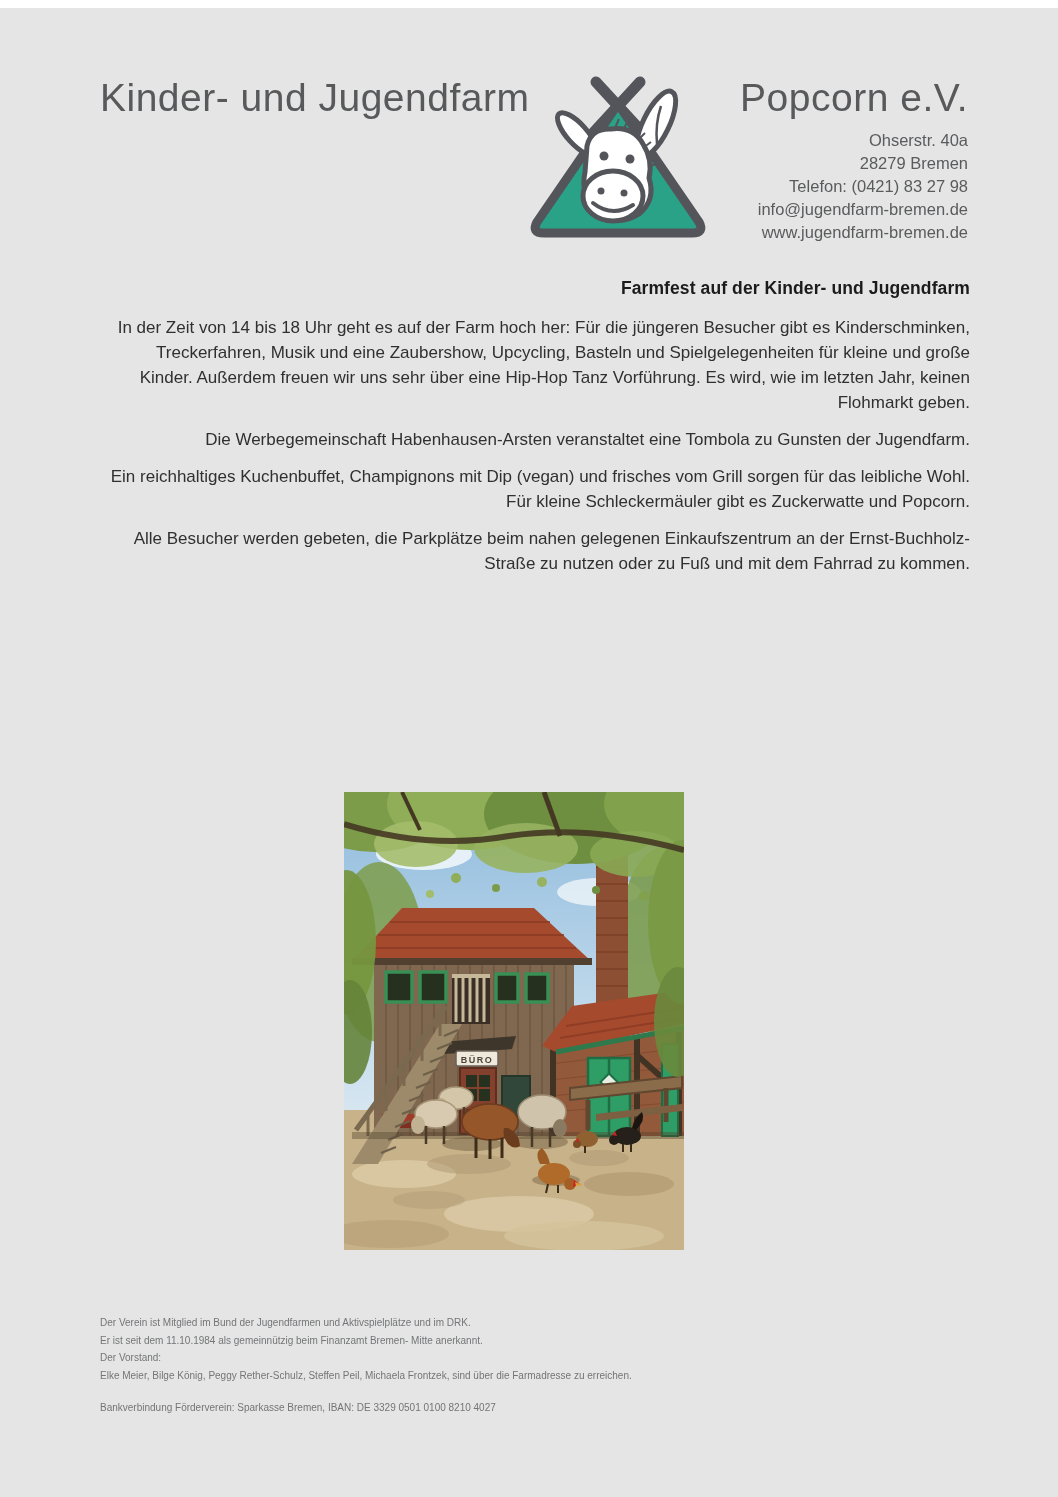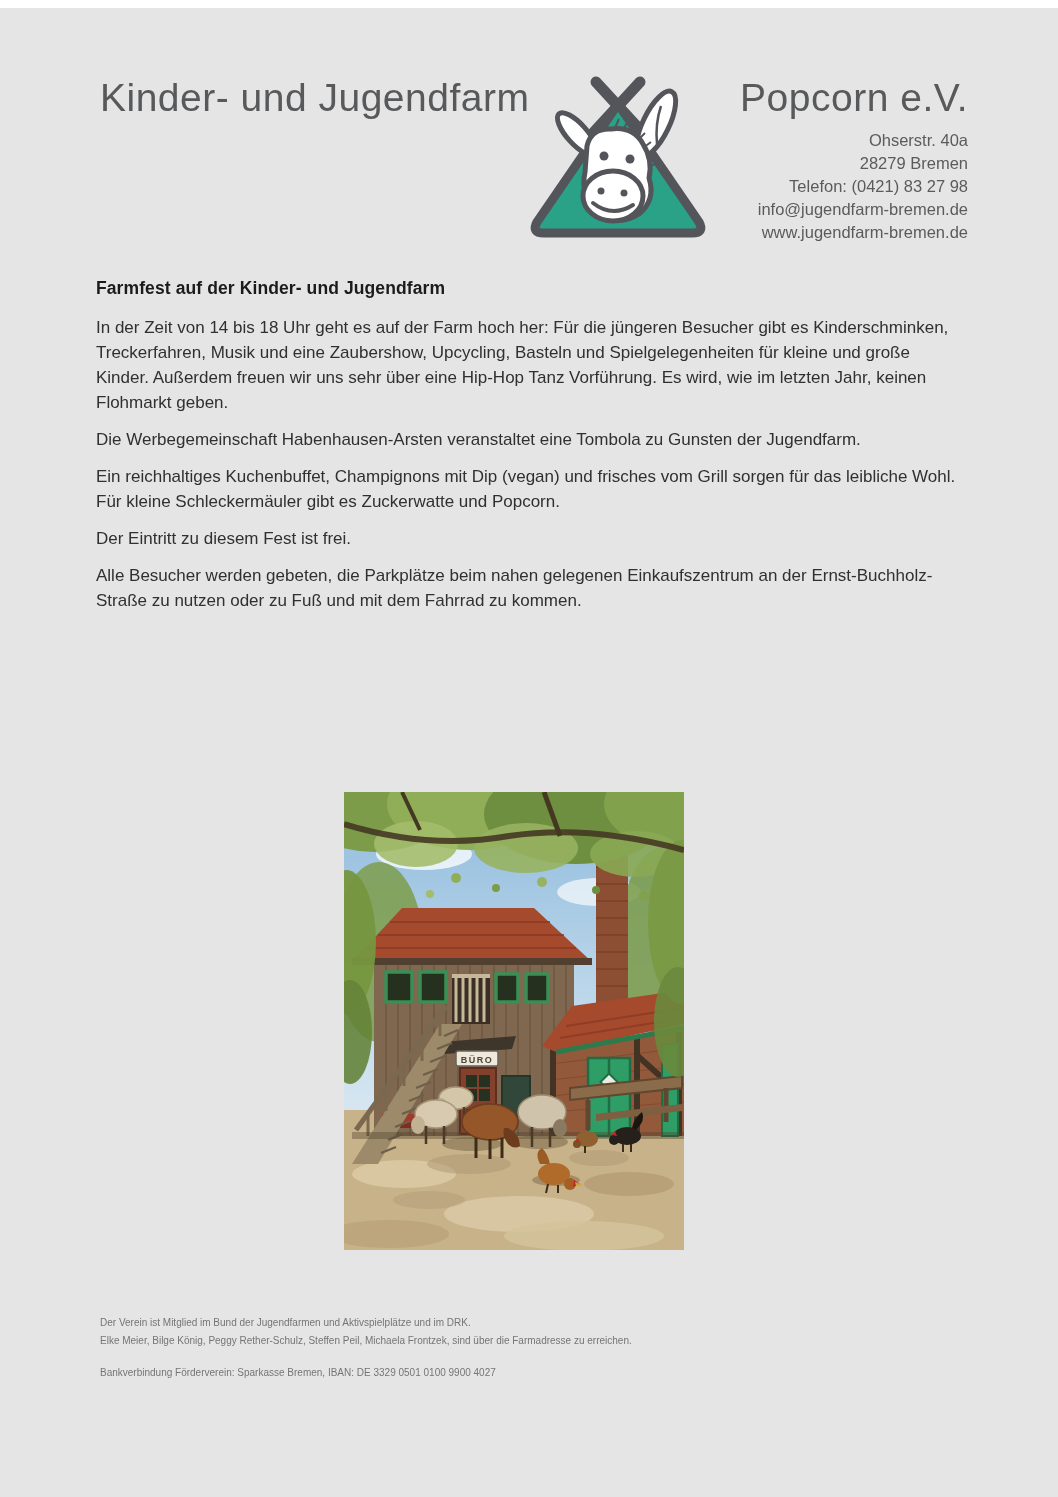--- a/index.html
+++ b/index.html
@@ -28,22 +28,23 @@
     position: absolute; left: 523px; top: 64px;
     width: 190px; height: 172px;
   }
   .contact-block {
     position: absolute; right: 90px; top: 121px;
     text-align: right; color: #5a5b5d;
     font-size: 16.5px; line-height: 23px; font-weight: 400;
   }
   
   .article {
-    position: absolute; left: 96px; top: 270px; width: 866px;
+    position: absolute; left: 104px; top: 270px; width: 866px;
     color: #323232;
+    text-align: right;
   }
   .article h2 {
     font-size: 17.5px; font-weight: 700; color: #1b1b1b;
     margin: 0 0 16px 0; letter-spacing: 0.1px;
   }
   .article p {
     font-size: 17px; line-height: 25px; margin: 0 0 12px 0;
     color: #303030;
   }
   
@@ -108,21 +109,20 @@
     <div>Telefon: (0421) 83 27 98</div>
     <div>info@jugendfarm-bremen.de</div>
     <div>www.jugendfarm-bremen.de</div>
   </div>
 
   <div class="article">
     <h2>Farmfest auf der Kinder- und Jugendfarm</h2>
     <p>In der Zeit von 14 bis 18 Uhr geht es auf der Farm hoch her: Für die jüngeren Besucher gibt es Kinderschminken, Treckerfahren, Musik und eine Zaubershow, Upcycling, Basteln und Spielgelegenheiten für kleine und große Kinder. Außerdem freuen wir uns sehr über eine Hip-Hop Tanz Vorführung. Es wird, wie im letzten Jahr, keinen Flohmarkt geben.</p>
     <p>Die Werbegemeinschaft Habenhausen-Arsten veranstaltet eine Tombola zu Gunsten der Jugendfarm.</p>
     <p>Ein reichhaltiges Kuchenbuffet, Champignons mit Dip (vegan) und frisches vom Grill sorgen für das leibliche Wohl. Für kleine Schleckermäuler gibt es Zuckerwatte und Popcorn.</p>
-    <p>Der Eintritt zu diesem Fest ist frei.</p>
     <p>Alle Besucher werden gebeten, die Parkplätze beim nahen gelegenen Einkaufszentrum an der Ernst-Buchholz-Straße zu nutzen oder zu Fuß und mit dem Fahrrad zu kommen.</p>
   </div>
 
   <div class="photo">
     <svg width="340" height="458" viewBox="0 0 340 458">
       <defs>
         <linearGradient id="sky" x1="0" y1="0" x2="0" y2="1">
           <stop offset="0" stop-color="#8fbbdd"></stop>
           <stop offset="1" stop-color="#d9e8f2"></stop>
         </linearGradient>
@@ -379,17 +379,19 @@
         <circle cx="198" cy="90" r="5" fill="#97b260"></circle>
         <circle cx="252" cy="98" r="4" fill="#6f8f40"></circle>
         <circle cx="86" cy="102" r="4" fill="#a3bd6c"></circle>
         <circle cx="300" cy="104" r="5" fill="#81a14c"></circle>
       </g>
     </svg>
   </div>
 
   <div class="footer">
     <div>Der Verein ist Mitglied im Bund der Jugendfarmen und Aktivspielplätze und im DRK.</div>
+    <div>Er ist seit dem 11.10.1984 als gemeinnützig beim Finanzamt Bremen- Mitte anerkannt.</div>
+    <div>Der Vorstand:</div>
     <div>Elke Meier, Bilge König, Peggy Rether-Schulz, Steffen Peil, Michaela Frontzek, sind über die Farmadresse zu erreichen.</div>
-    <div class="bank">Bankverbindung Förderverein: Sparkasse Bremen, IBAN: DE 3329 0501 0100 9900 4027</div>
+    <div class="bank">Bankverbindung Förderverein: Sparkasse Bremen, IBAN: DE 3329 0501 0100 8210 4027</div>
   </div>
 
 </div>
 
 </body></html>

